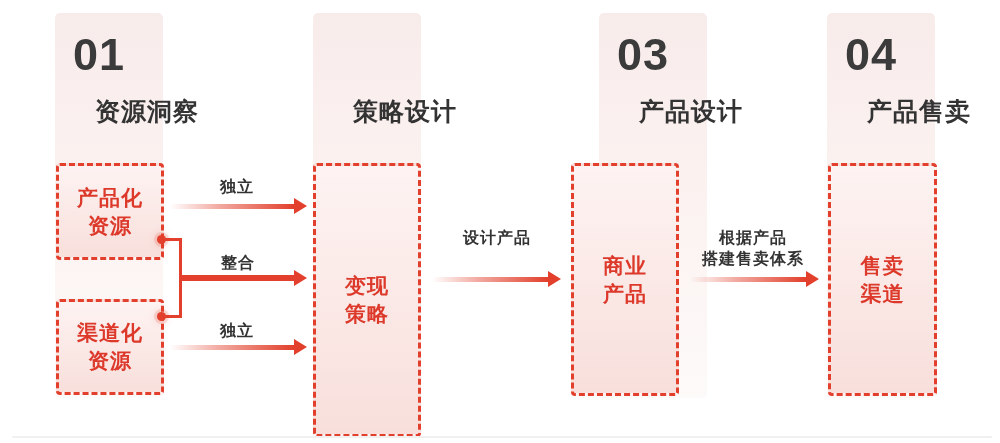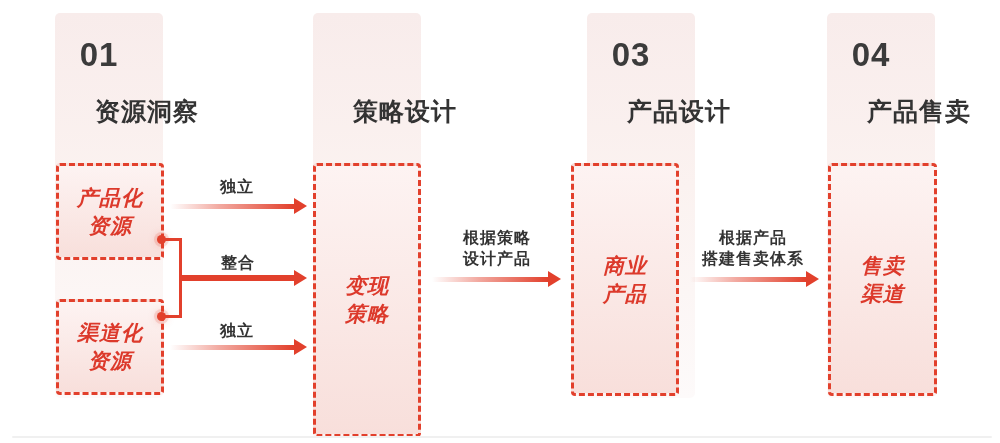--- a/index.html
+++ b/index.html
@@ -8,40 +8,40 @@
     width:1000px;height:443px;
     background:var(--bg,#fff);
     font-family:"Liberation Sans","DejaVu Sans",sans-serif;
     overflow:hidden;
   }
   
   .band{
     position:absolute;top:13px;width:108px;height:385px;border-radius:5px;
     background:linear-gradient(180deg,var(--band-top) 0%, #fbf2f0 45%, var(--band-bottom) 100%);
   }
-  .c1{left:55px}.c2{left:313px}.c3{left:587px}.c4{left:827px}
+  .c1{left:55px}.c2{left:313px}.c3{left:599px}.c4{left:827px}
   
   .num{
     position:absolute;top:30px;width:88px;text-align:center;
-    font-size:33px;line-height:50px;font-weight:700;
+    font-size:45px;line-height:50px;font-weight:700;
     color:var(--number-text);letter-spacing:1px;
   }
   .title{
     position:absolute;top:96px;width:108px;text-align:center;
     font-size:25px;line-height:30px;font-weight:700;
     color:var(--dark-text);letter-spacing:1px;padding-left:38px;
   }
   
   .dbox{
     position:absolute;box-sizing:border-box;
     border:3px dashed var(--accent);border-radius:4px;
     background:linear-gradient(180deg,var(--box-top) 0%,var(--box-bottom) 100%);
     display:flex;flex-direction:column;align-items:center;justify-content:center;
     font-weight:700;color:var(--accent-deep);
-    font-size:21px;line-height:28px;text-align:center;letter-spacing:1px;font-style:italic;
+    font-size:21px;line-height:28px;text-align:center;letter-spacing:1px;
   }
   .b1{left:56px;top:163px;width:108px;height:97px}
   .b2{left:56px;top:299px;width:108px;height:96px}
   .b3{left:313px;top:163px;width:108px;height:274px}
   .b4{left:571px;top:163px;width:108px;height:233px}
   .b5{left:828px;top:163px;width:109px;height:233px}
   
   .arrow{position:absolute;display:flex;align-items:center;height:16px;}
   .arrow .bar{
     height:5px;flex:1;
@@ -151,21 +151,20 @@
   </div>
   <div class="arrow a5">
     <div class="bar"></div>
     <div class="head"></div>
   </div>
 
   <div class="albl l1">独立</div>
   <div class="albl l2">整合</div>
   <div class="albl l3">独立</div>
   <div class="albl l4">
-    <span>根据策略</span>
     <span>设计产品</span>
   </div>
   <div class="albl l5">
     <span>根据产品</span>
     <span>搭建售卖体系</span>
   </div>
 
   <div class="divider"></div>
 
 </div>

